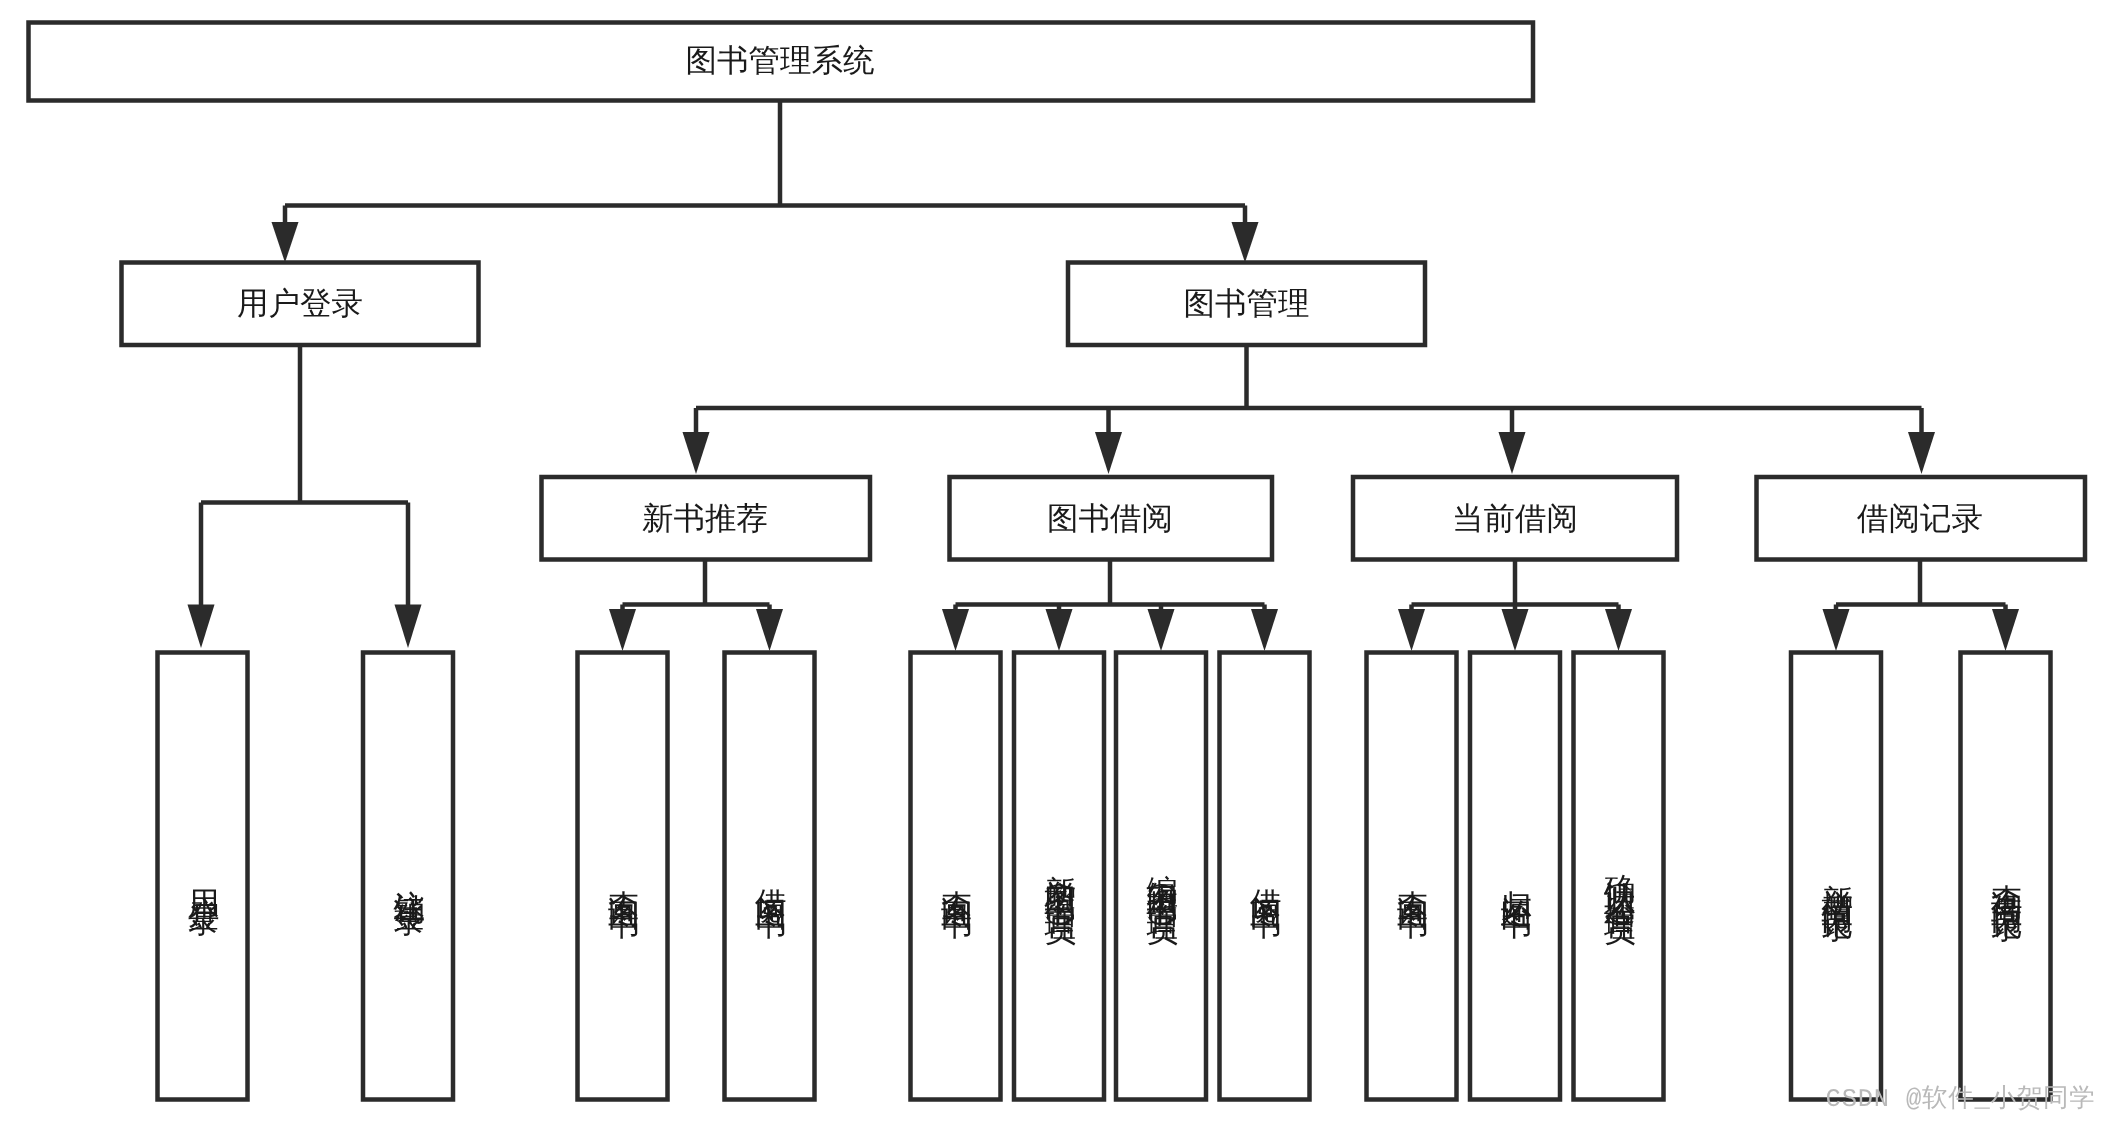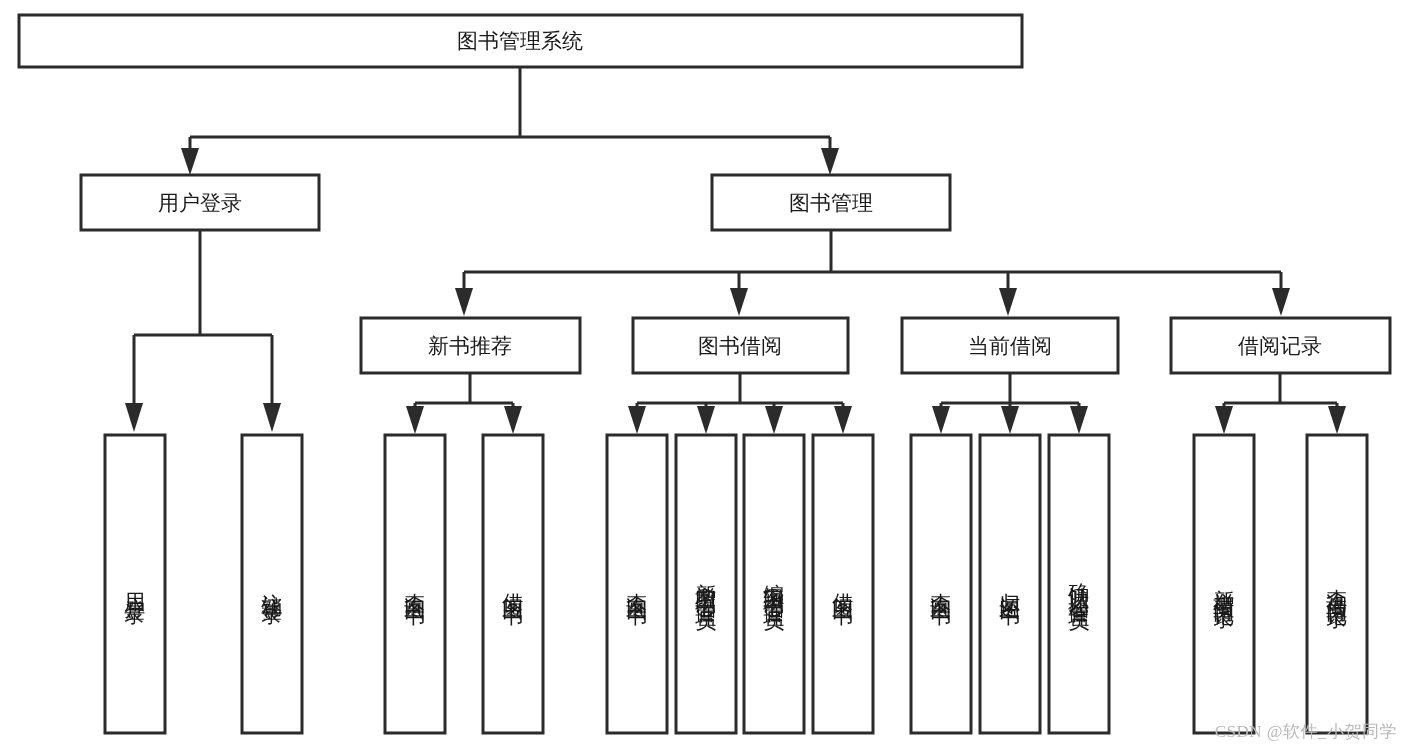--- a/index.html
+++ b/index.html
@@ -62,21 +62,21 @@
     display: flex;
     align-items: center;
     justify-content: center;
     text-align: center;
     pointer-events: none;
   }
   #watermark {
     position: absolute;
     right: 8px;
     bottom: 4px;
-    font-family: Liberation Serif, serif;
+    font-family: Liberation Mono, monospace;
     font-size: 17px;
     color: #b9b9b9;
     letter-spacing: 0.5px;
     user-select: none;
   }
 </style>
 </head>
 <body>
 
 <div id="diagram-root">

